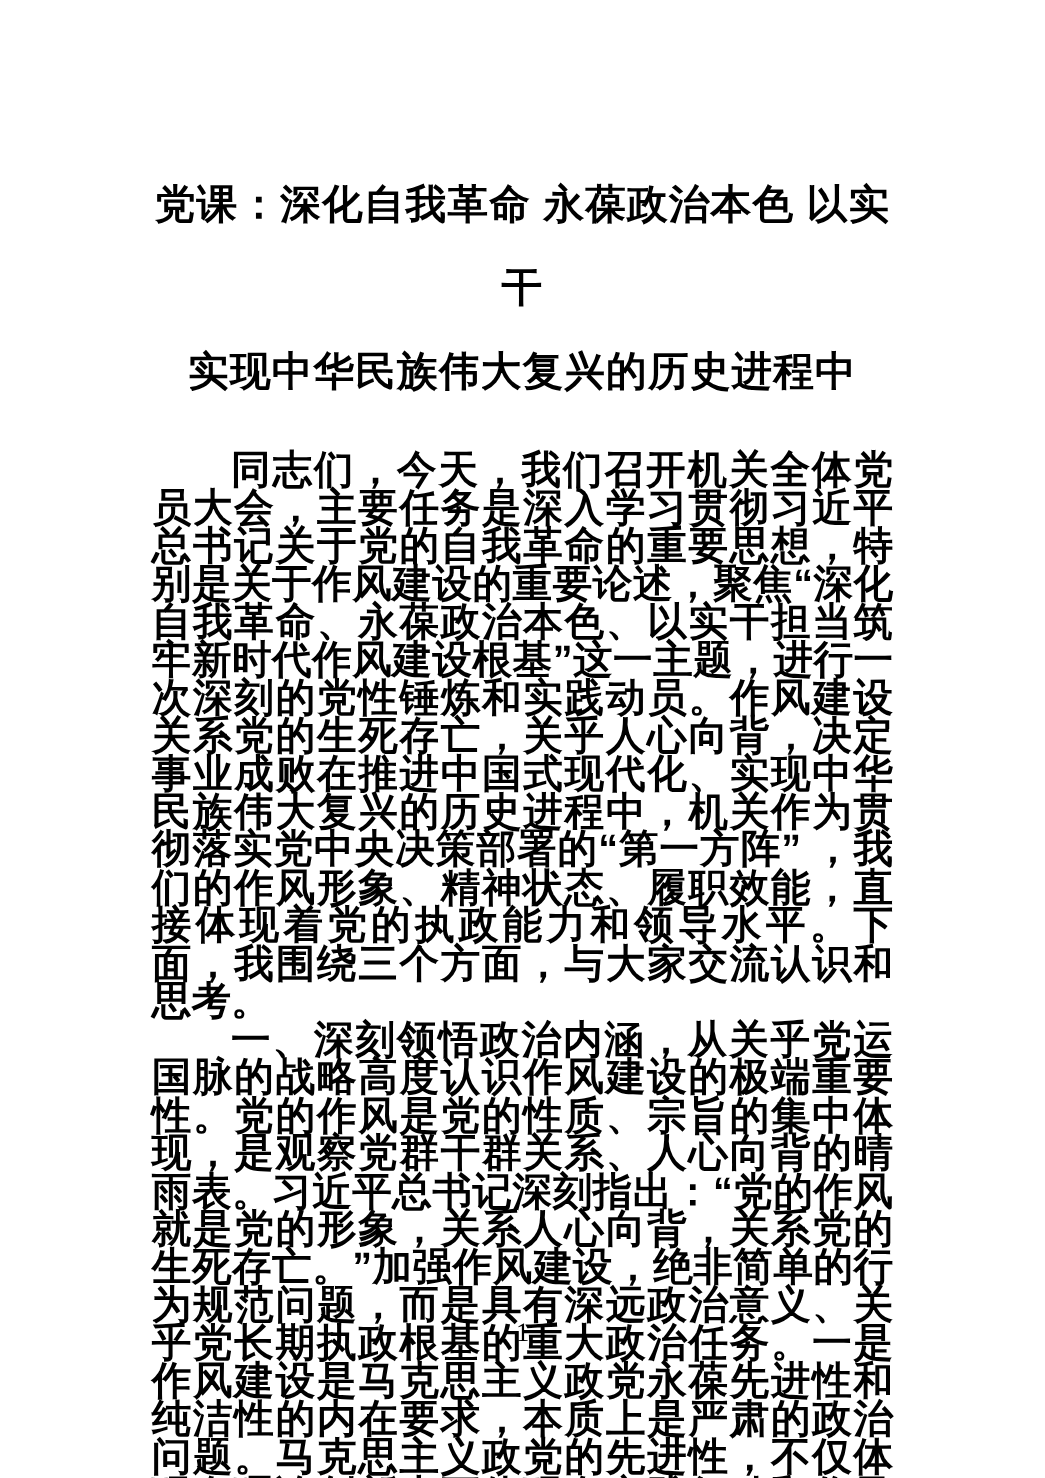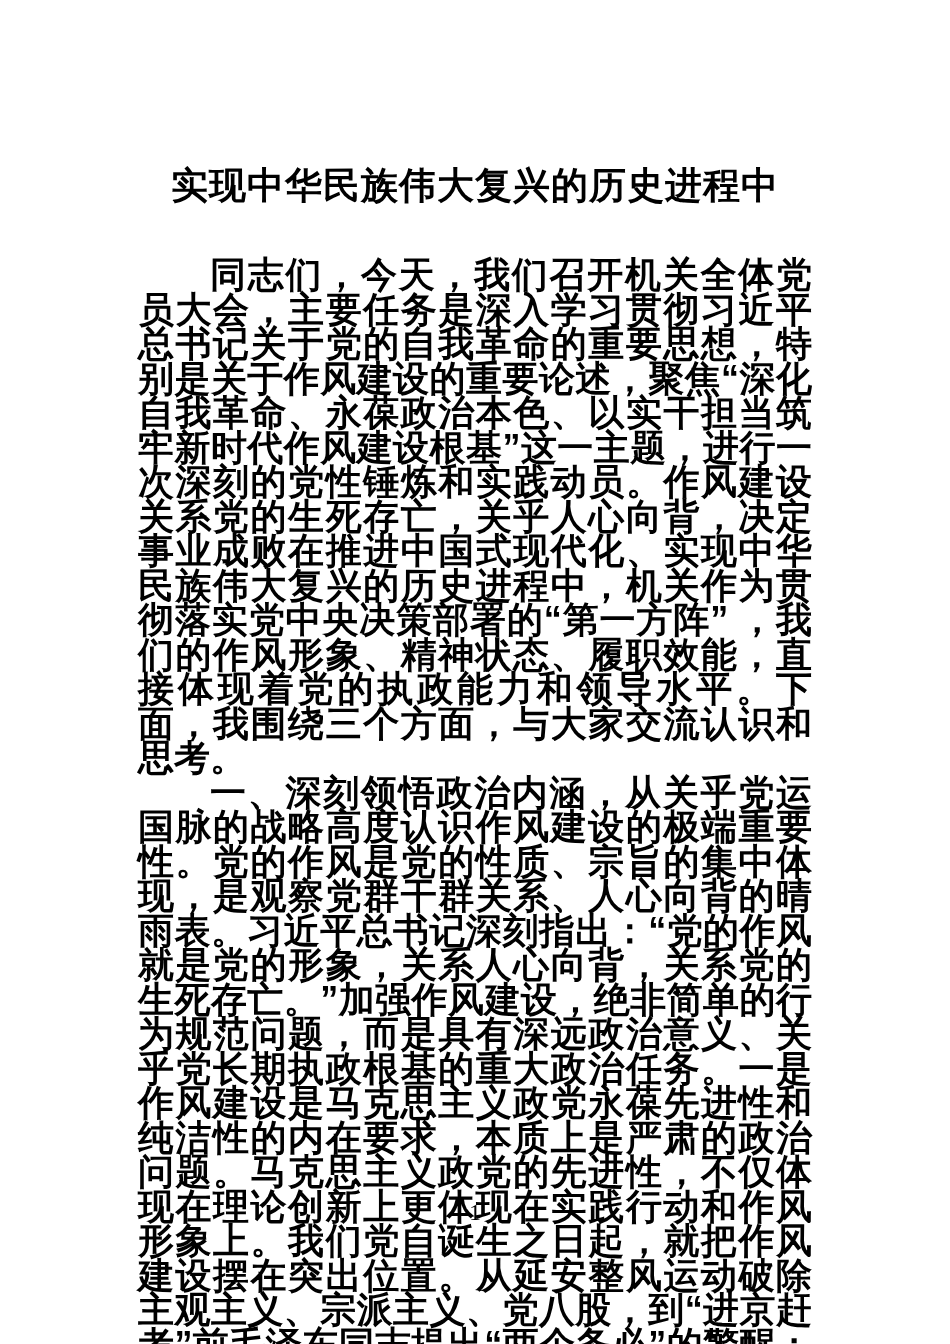--- a/index.html
+++ b/index.html
@@ -56,20 +56,21 @@
     font-family: "Liberation Serif", "DejaVu Serif", serif;
     color: #000000;
   }
 </style>
 </head>
 <body>
 
 <div class="page">
 
   <h1 class="doc-title">
+    <span class="title-line">党课：深化自我革命 永葆政治本色 以实干</span>
     <span class="title-line">实现中华民族伟大复兴的历史进程中</span>
   </h1>
 
   <div class="doc-body">
     <p>同志们，今天，我们召开机关全体党员大会，主要任务是深入学习贯彻习近平总书记关于党的自我革命的重要思想，特别是关于作风建设的重要论述，聚焦“深化自我革命、永葆政治本色、以实干担当筑牢新时代作风建设根基”这一主题，进行一次深刻的党性锤炼和实践动员。作风建设关系党的生死存亡，关乎人心向背，决定事业成败在推进中国式现代化、实现中华民族伟大复兴的历史进程中，机关作为贯彻落实党中央决策部署的“第一方阵” ，我们的作风形象、精神状态、履职效能，直接体现着党的执政能力和领导水平。下面，我围绕三个方面，与大家交流认识和思考。</p>
     <p>一、深刻领悟政治内涵，从关乎党运国脉的战略高度认识作风建设的极端重要性。党的作风是党的性质、宗旨的集中体现，是观察党群干群关系、人心向背的晴雨表。习近平总书记深刻指出：“党的作风就是党的形象，关系人心向背，关系党的生死存亡。”加强作风建设，绝非简单的行为规范问题，而是具有深远政治意义、关乎党长期执政根基的重大政治任务。一是作风建设是马克思主义政党永葆先进性和纯洁性的内在要求，本质上是严肃的政治问题。马克思主义政党的先进性，不仅体现在理论创新上更体现在实践行动和作风形象上。我们党自诞生之日起，就把作风建设摆在突出位置。从延安整风运动破除主观主义、宗派主义、党八股，到“进京赶考”前毛泽东同志提出“两个务必”的警醒；从改革开放初期开展全面整党整</p>
   </div>
 
   <div class="page-number">1</div>
 

